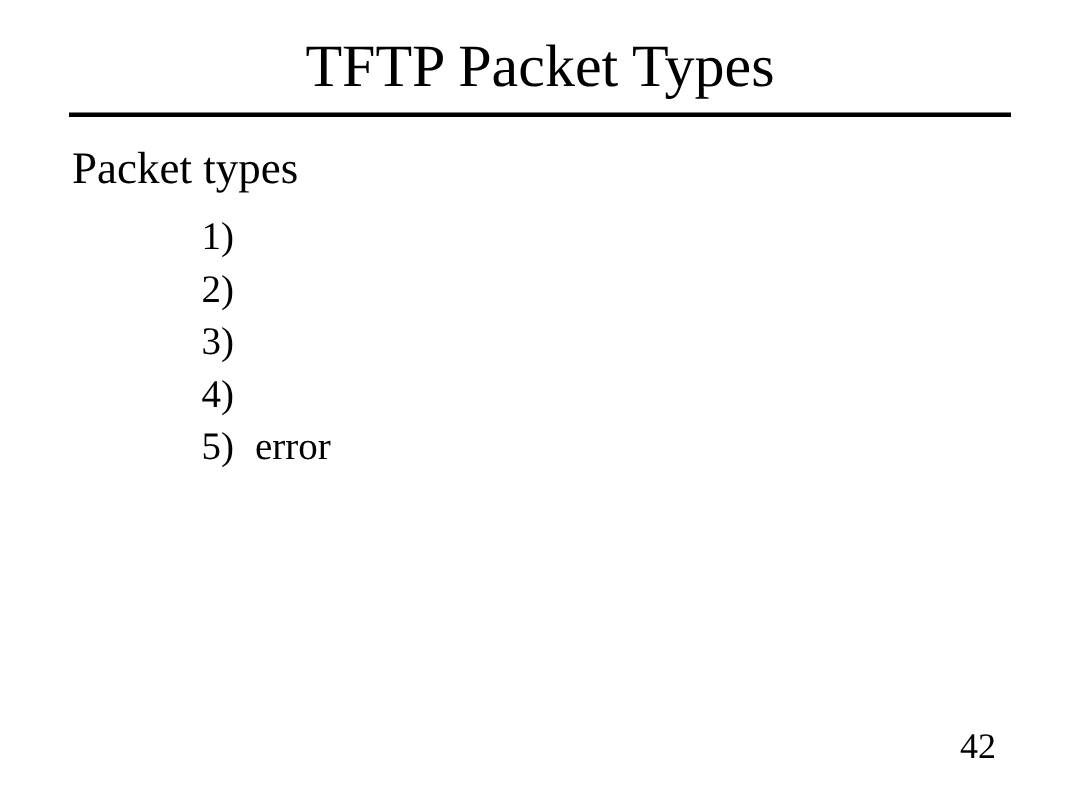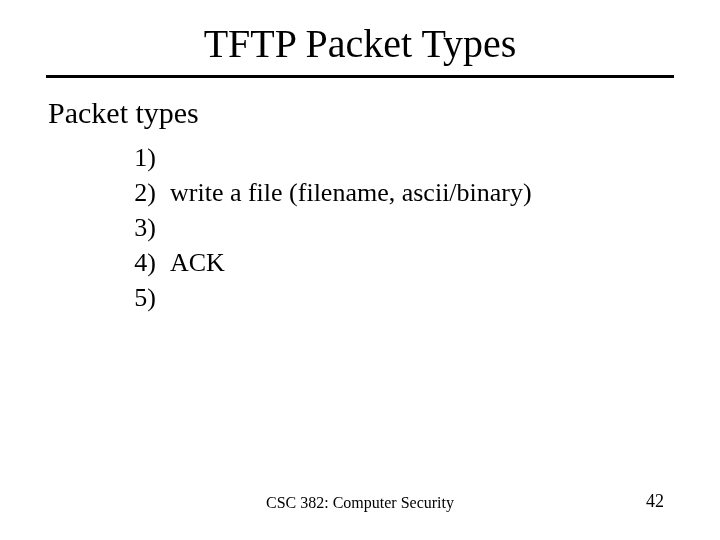--- a/index.html
+++ b/index.html
@@ -54,50 +54,48 @@
     left: 0;
     right: 0;
     bottom: 28px;
     text-align: center;
     font-size: 16px;
   }
   .footer-right {
     position: absolute;
     right: 56px;
     bottom: 28px;
-    font-size: 18px;
+    font-size: 24px;
   }
 </style>
 </head>
 <body>
 
 <div class="slide">
 
   <div class="title">TFTP Packet Types</div>
 
   <hr class="rule">
 
   <div class="subtitle">Packet types</div>
 
   <div class="list">
     <div class="list-row">
       <div class="num">1)</div>
     </div>
     <div class="list-row">
       <div class="num">2)</div>
-      <div class="txt">write a file (filename, ascii/binary)</div>
     </div>
     <div class="list-row">
       <div class="num">3)</div>
     </div>
     <div class="list-row">
       <div class="num">4)</div>
-      <div class="txt">ACK</div>
     </div>
     <div class="list-row">
       <div class="num">5)</div>
+      <div class="txt">error</div>
     </div>
   </div>
 
-  <div class="footer-left">CSC 382: Computer Security</div>
   <div class="footer-right">42</div>
 
 </div>
 
 </body></html>

